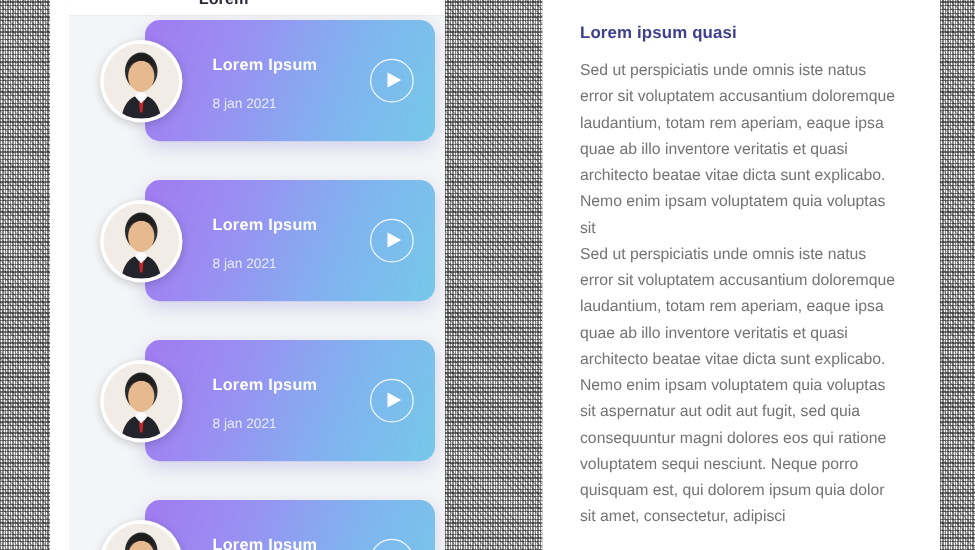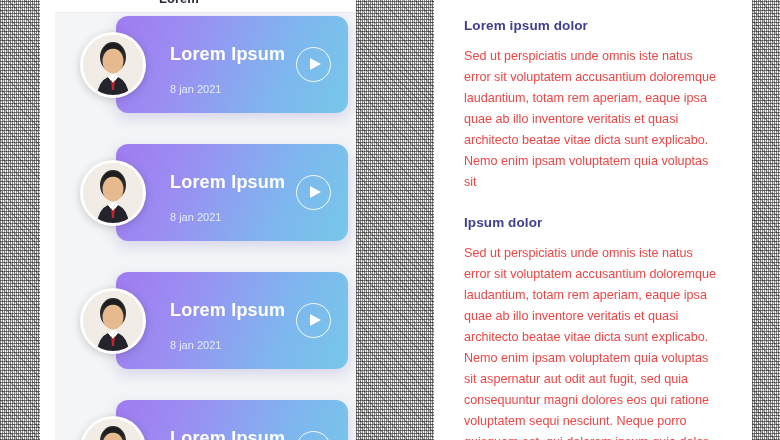--- a/index.html
+++ b/index.html
@@ -110,21 +110,21 @@
     border-radius: 50%;
     overflow: hidden;
     background: #efe6dc;
   }
   .card-text {
     position: absolute;
     left: 54px;
     top: 28px;
   }
   .card-title {
-    font-size: 18px;
+    font-size: 13px;
     color: #ffffff;
     font-weight: bold;
     letter-spacing: 0.2px;
   }
   .card-date {
     margin-top: 18px;
     font-size: 11px;
     color: #eaf0fb;
     opacity: 0.95;
   }
@@ -174,21 +174,21 @@
     font-size: 13.5px;
     font-weight: bold;
     color: #3f3e8f;
     margin: 0 0 13px 0;
     letter-spacing: 0.1px;
   }
   .article-heading.second { margin-top: 22px; }
   .article-body {
     font-size: 12.6px;
     line-height: 21px;
-    color: #ef4444;
+    color: #737373;
     margin: 0;
   }
 </style>
 </head>
 <body>
 
 <div class="canvas">
 
   <div class="noise left"></div>
   <div class="noise mid"></div>
@@ -287,21 +287,20 @@
           <div class="play-btn"></div>
         </div>
 
       </div>
     </div>
   </div>
 
   <div class="article-shell">
     <div class="article-screen">
       <div class="article-inner">
-        <h3 class="article-heading">Lorem ipsum dolor</h3>
+        <h3 class="article-heading">Lorem ipsum quasi</h3>
         <p class="article-body">Sed ut perspiciatis unde omnis iste natus error sit voluptatem accusantium doloremque laudantium, totam rem aperiam, eaque ipsa quae ab illo inventore veritatis et quasi architecto beatae vitae dicta sunt explicabo. Nemo enim ipsam voluptatem quia voluptas sit</p>
-        <h3 class="article-heading second">Ipsum dolor</h3>
         <p class="article-body">Sed ut perspiciatis unde omnis iste natus error sit voluptatem accusantium doloremque laudantium, totam rem aperiam, eaque ipsa quae ab illo inventore veritatis et quasi architecto beatae vitae dicta sunt explicabo. Nemo enim ipsam voluptatem quia voluptas sit aspernatur aut odit aut fugit, sed quia consequuntur magni dolores eos qui ratione voluptatem sequi nesciunt. Neque porro quisquam est, qui dolorem ipsum quia dolor sit amet, consectetur, adipisci</p>
       </div>
     </div>
   </div>
 
 </div>
 
 </body></html>

